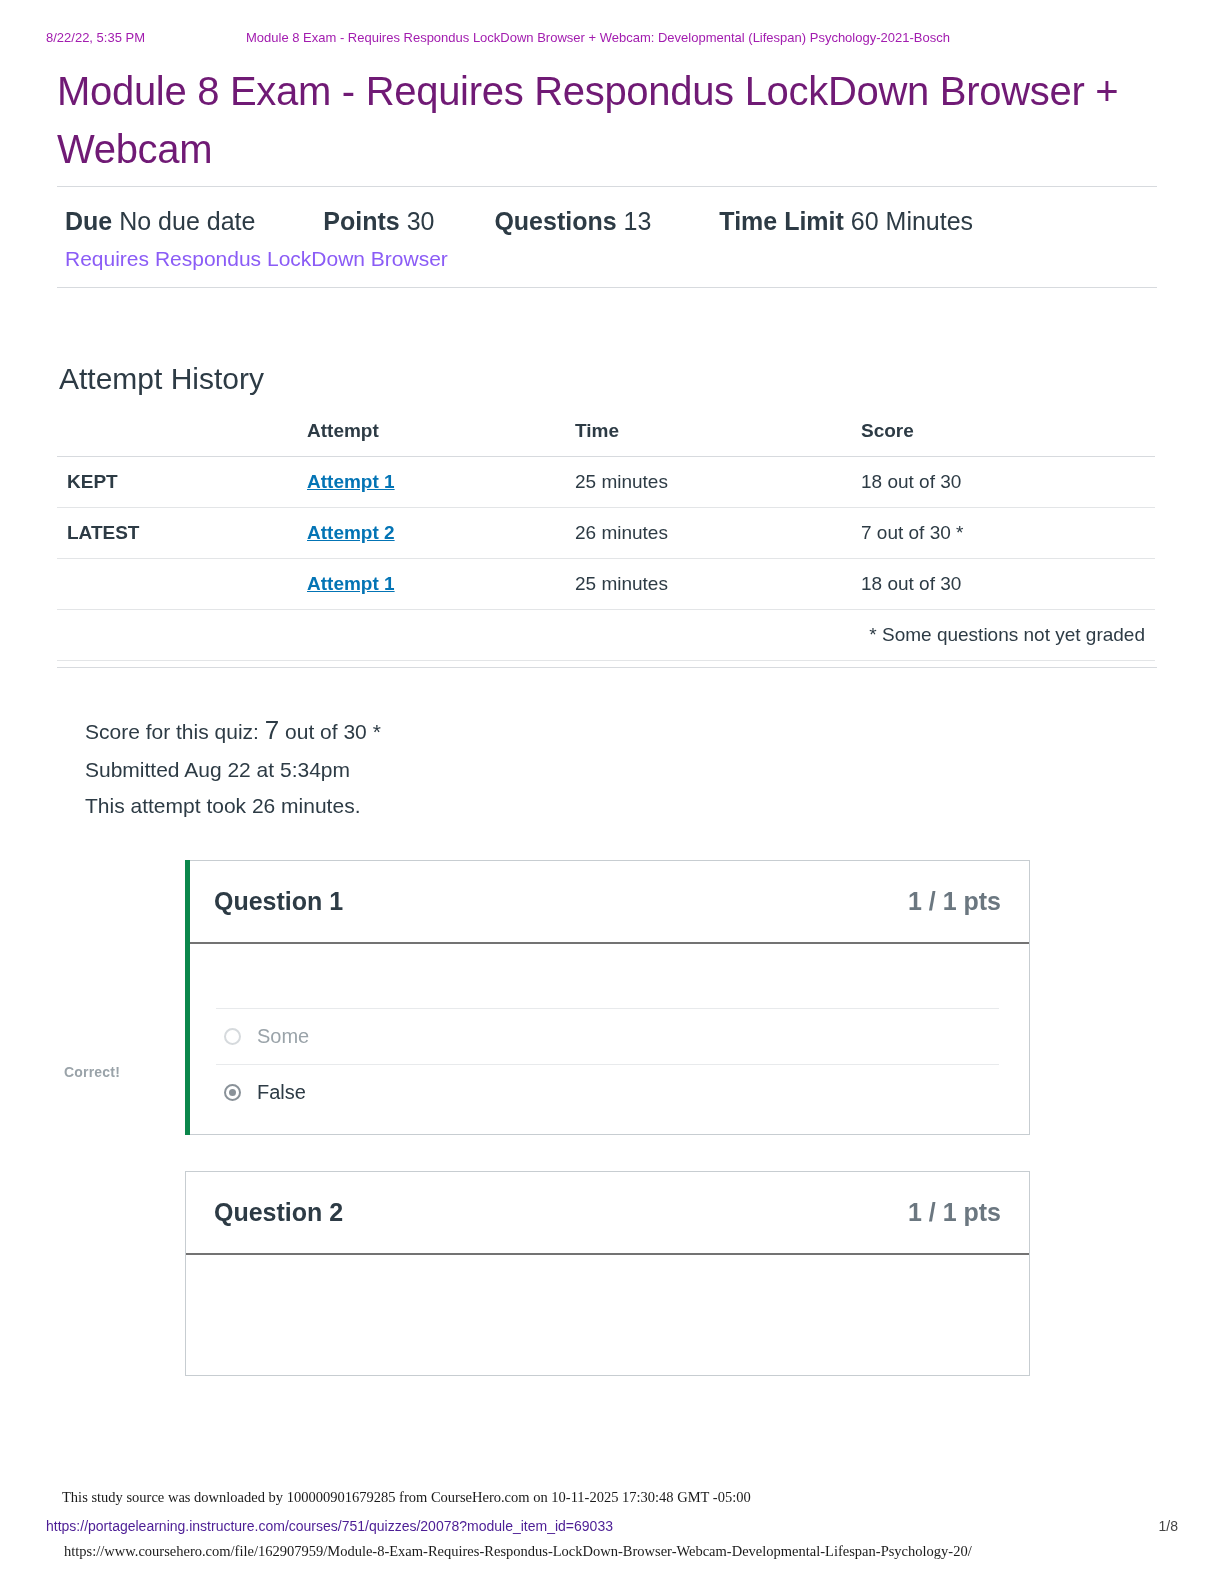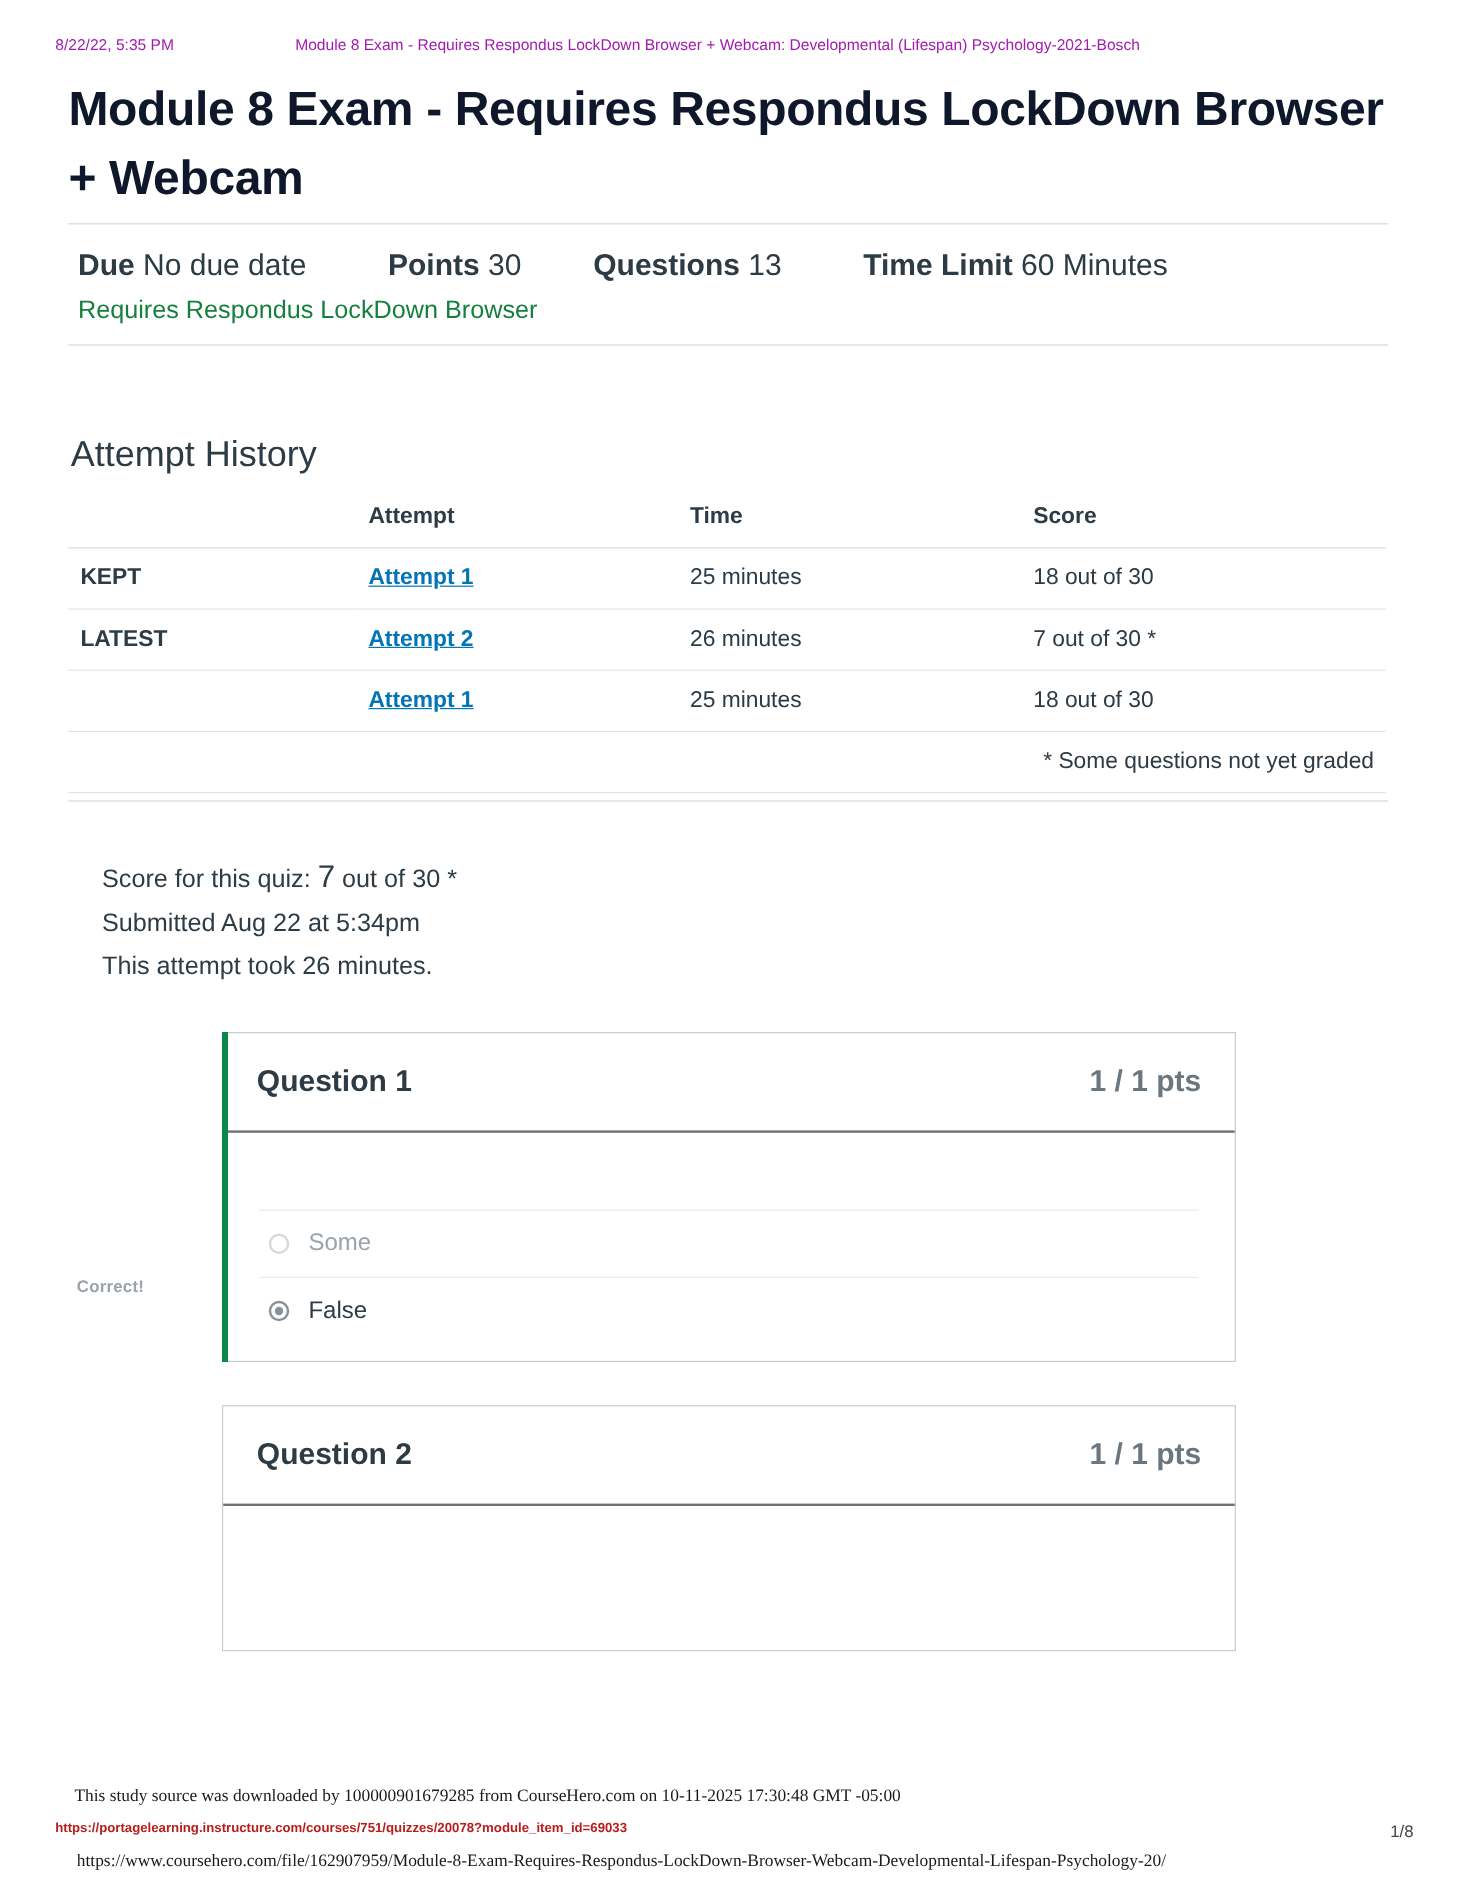--- a/index.html
+++ b/index.html
@@ -32,42 +32,42 @@
   .content {
     position: absolute;
     top: 62px;
     left: 57px;
     width: 1100px;
   }
 
   h1.quiz-title {
     font-size: 40px;
     line-height: 1.45;
-    font-weight: bold;
+    font-weight: normal;
     margin: 0 0 8px 0;
     letter-spacing: -0.3px;
-    color: #0f172a;
+    color: #701a75;
   }
 
   .rule { border-top: 1px solid #d7dade; }
 
   .meta-row {
     padding: 16px 8px 4px 8px;
     font-size: 25px;
     line-height: 1.5;
     color: #2d3b45;
   }
   .meta-row .lbl { font-weight: bold; }
   .meta-gap-1 { display: inline-block; width: 54px; }
   .meta-gap-2 { display: inline-block; width: 46px; }
   .meta-gap-3 { display: inline-block; width: 54px; }
   .meta-sub {
     padding: 2px 8px 16px 8px;
     font-size: 21px;
-    color: #15803d;
+    color: #8b5cf6;
   }
 
   h2.section-title {
     font-size: 30px;
     font-weight: normal;
     margin: 74px 0 18px 2px;
     color: #2d3b45;
   }
 
   
@@ -196,23 +196,22 @@
     left: 62px;
     top: 1489px;
     font-family: "Liberation Serif", serif;
     font-size: 14.5px;
     color: #1a1a1a;
   }
   .footer-url {
     position: absolute;
     left: 46px;
     top: 1518px;
-    font-size: 11px;
-    color: #b91c1c;
-    font-weight: bold;
+    font-size: 14px;
+    color: #4c1d95;
   }
   .footer-page {
     position: absolute;
     right: 46px;
     top: 1518px;
     font-size: 14px;
     color: #444;
   }
   .footer-ch {
     position: absolute;

